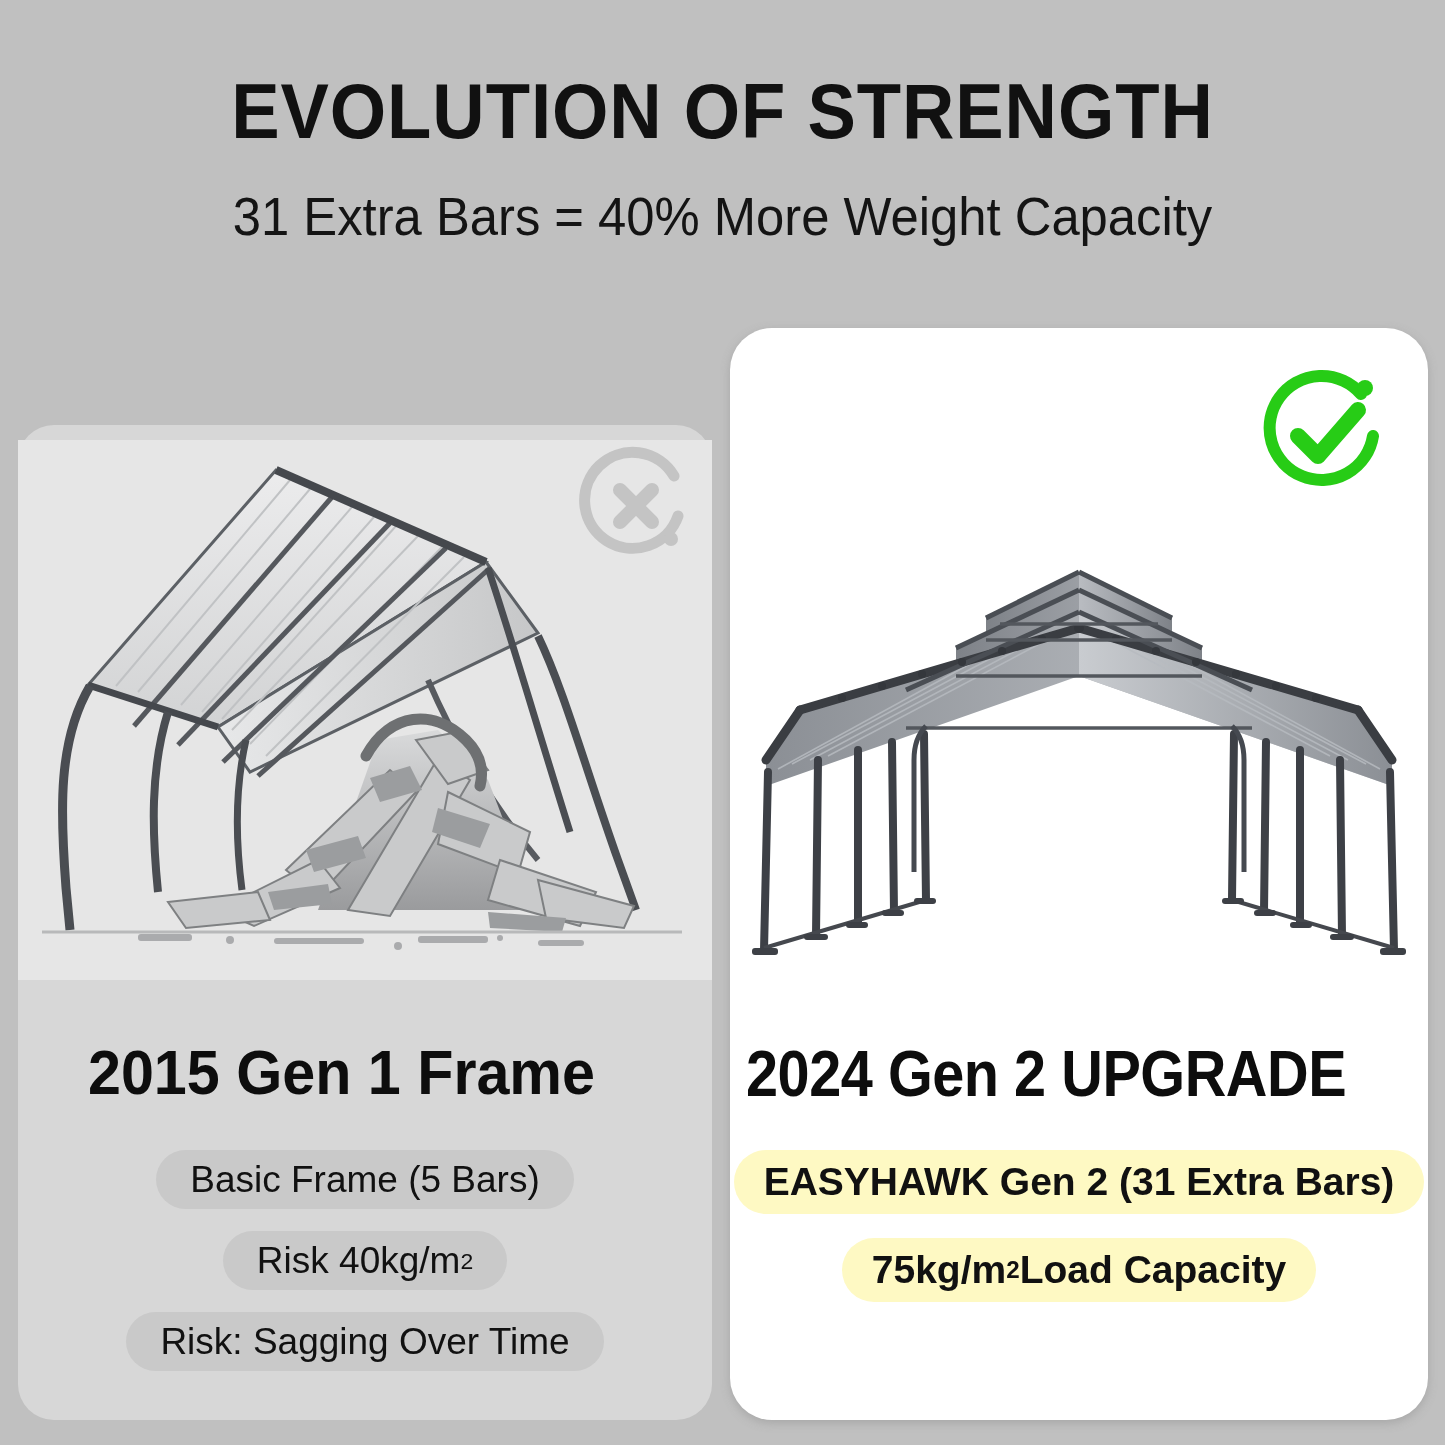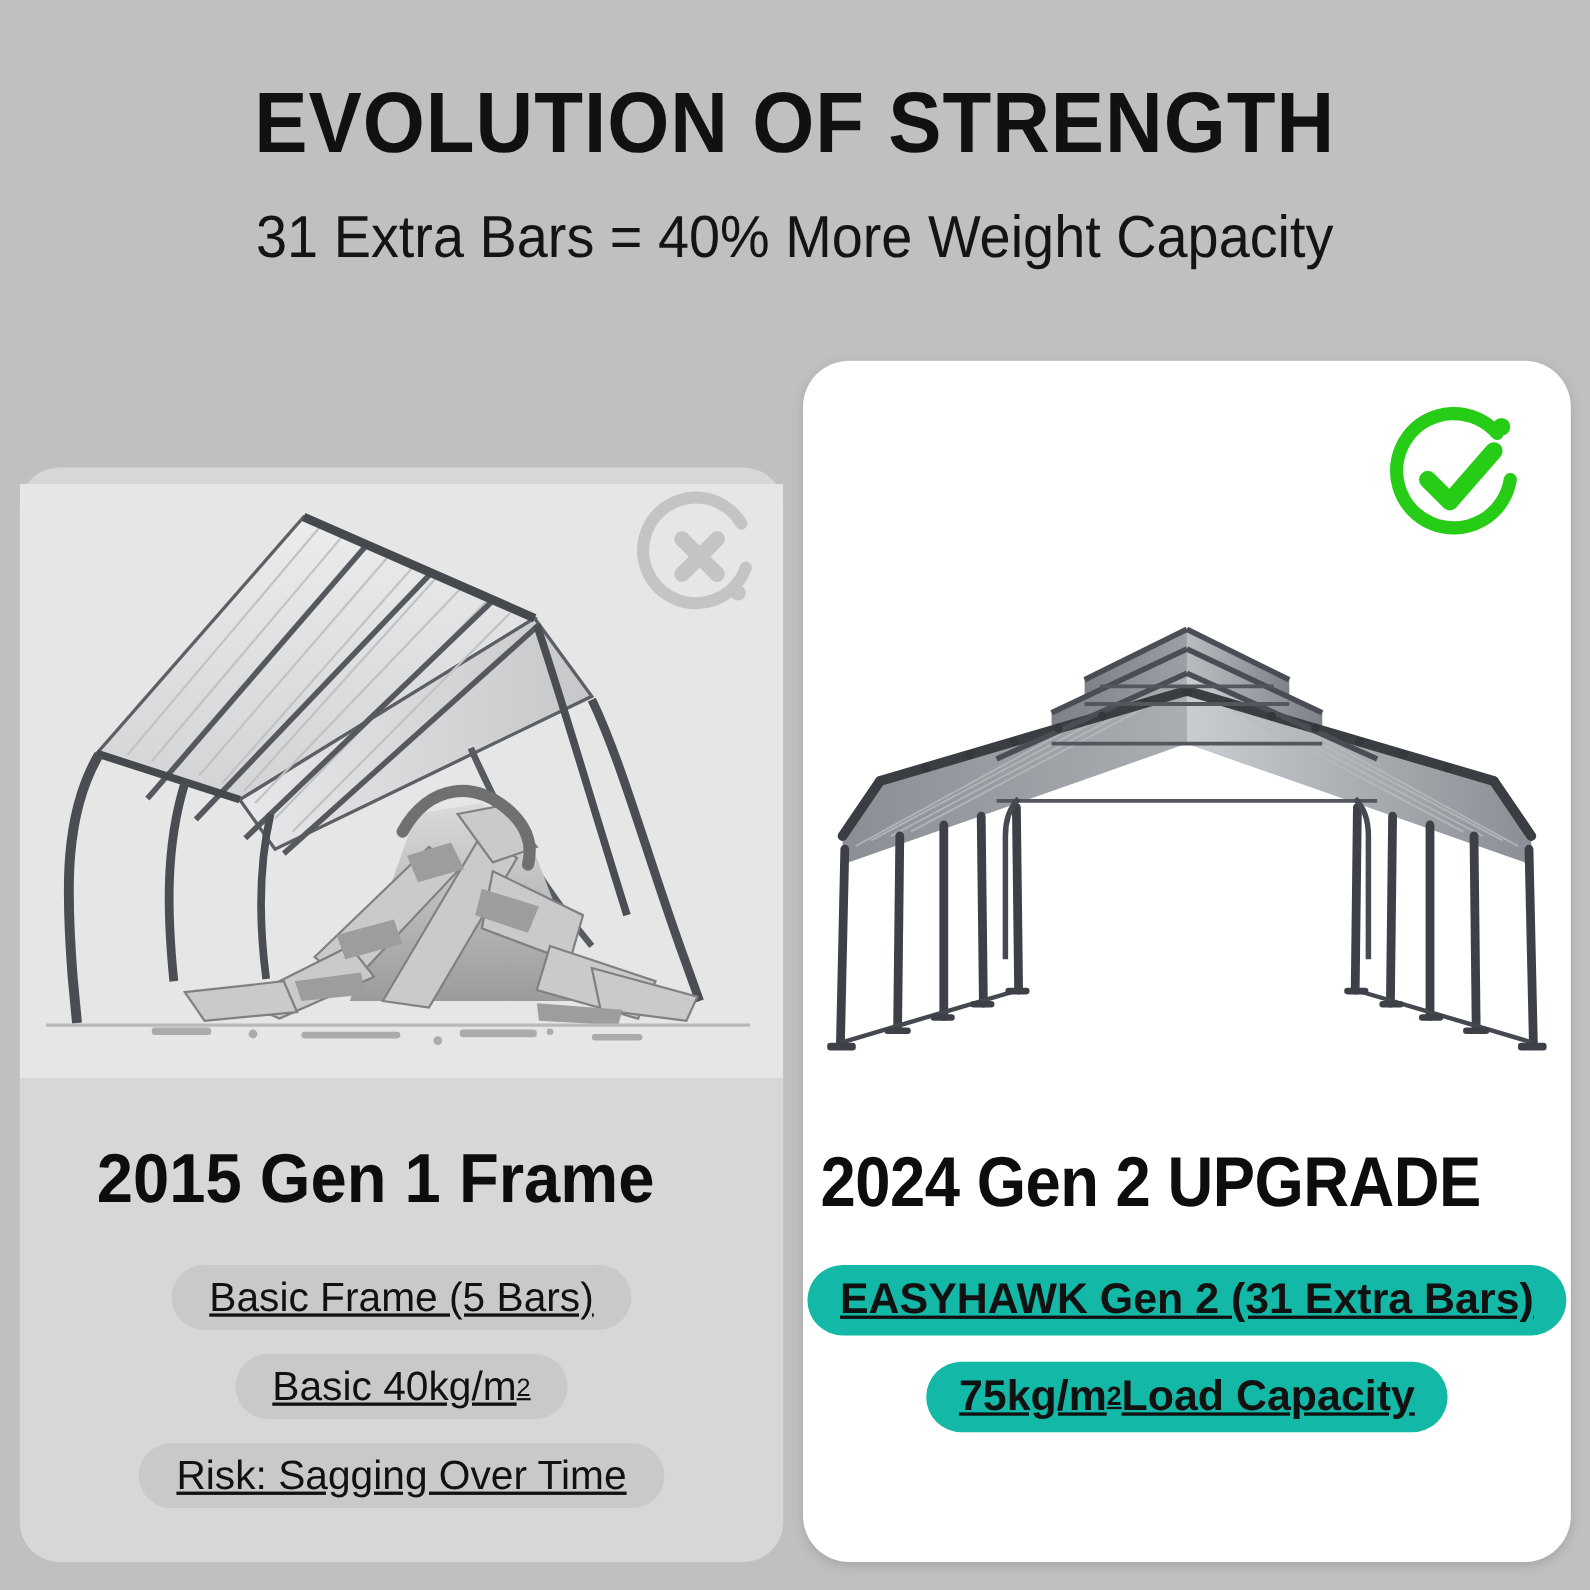--- a/index.html
+++ b/index.html
@@ -89,31 +89,30 @@
     display:flex; flex-direction:column; align-items:center;
   }
   .badges-left  { left:18px; top:1150px; width:694px; gap:22px; }
   .badges-right { left:730px; top:1150px; width:698px; gap:24px; }
 
   .badge {
     display:flex; align-items:center; 
     border-radius:999px;
     white-space:nowrap;
     color:#111;
-    text-decoration:underline;
   }
   .badge-grey {
     background:#c9c9c9;
     height:59px;
     padding:0 34px;
     font-size:37px;
     font-weight:400;
   }
   .badge-orange {
-    background:#14b8a6;
+    background:#fef9c3;
     height:64px;
     padding:0 30px;
     font-size:39px;
     font-weight:600;
   }
   .badge .sup { font-size:0.62em; vertical-align:super; line-height:0; }
 </style>
 </head>
 <body>
 
@@ -219,21 +218,21 @@
     </svg>
   </div>
 
   <div class="title title-left">2015 Gen 1 Frame</div>
 
   <div class="badges badges-left">
     <div class="badge badge-grey">
         <span>Basic Frame (5 Bars)</span>
       </div>
     <div class="badge badge-grey">
-        <span>Basic 40kg/m</span>
+        <span>Risk 40kg/m</span>
         <span class="sup">2</span>
       </div>
     <div class="badge badge-grey">
         <span>Risk: Sagging Over Time</span>
       </div>
   </div>
 
   <div class="card-right"></div>
 
   <div class="art art-right">

